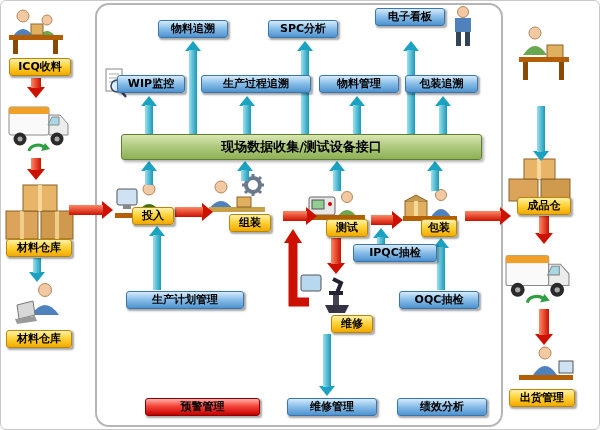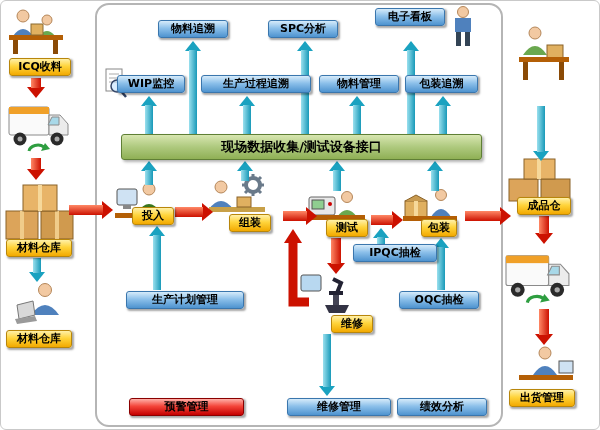--- a/index.html
+++ b/index.html
@@ -12,21 +12,21 @@
   .abs { position:absolute; z-index:2; }
   
   .lbl { position:absolute; z-index:5; height:18px; font-size:11px; font-weight:bold;
          color:#000; text-align:center; line-height:16px; border-radius:3px;
          white-space:nowrap; box-shadow:1.5px 1.5px 2px rgba(0,0,0,0.35); }
   .yellow { background:linear-gradient(180deg,#fff0a8 0%,#ffd43b 45%,#f2a900 100%);
             border:1px solid #b8860b; }
   .blue   { background:linear-gradient(180deg,#d6ebfa 0%,#8cc0ea 45%,#4e93cf 100%);
             border:1px solid #3a76ad; }
   .redl   { background:linear-gradient(180deg,#ffb0a8 0%,#f4453a 45%,#c40000 100%);
-            border:1px solid #8a0000; }
+            border:1px solid #8a0000;margin-left:16px; }
   .greenbar { position:absolute; z-index:4; background:linear-gradient(180deg,#d8e6b0 0%,#aec97e 50%,#8fb055 100%);
               border:1px solid #5f7f35; border-radius:3px; font-size:13px; font-weight:bold;
               text-align:center; color:#000; line-height:24px; box-shadow:2px 2px 3px rgba(0,0,0,0.3); }
   
   .tu, .td { position:absolute; width:16px; z-index:3; }
   .tu::before { content:""; position:absolute; left:0; top:0; width:0; height:0;
                 border-left:8px solid transparent; border-right:8px solid transparent;
                 border-bottom:10px solid #1aa2c0; }
   .tu::after  { content:""; position:absolute; left:4px; right:4px; top:9px; bottom:0;
                 background:linear-gradient(90deg,#9ae0ee,#1899b8); }
@@ -218,21 +218,21 @@
   <div class="tu" style="left:148px;top:225px;height:64px"></div>
   <div class="lbl blue" style="left:125px;top:290px;width:118px">生产计划管理</div>
 
   <div class="tu" style="left:372px;top:227px;height:16px"></div>
   <div class="lbl blue" style="left:352px;top:243px;width:84px">IPQC抽检</div>
 
   <div class="tu" style="left:432px;top:237px;height:52px"></div>
   <div class="lbl blue" style="left:398px;top:290px;width:80px">OQC抽检</div>
 
   <div class="lbl redl" style="left:128px;top:397px;width:115px">预警管理</div>
-  <div class="lbl blue" style="left:286px;top:397px;width:104px">维修管理</div>
+  <div class="lbl blue" style="left:286px;top:397px;width:90px">维修管理</div>
   <div class="lbl blue" style="left:396px;top:397px;width:90px">绩效分析</div>
 
   <svg class="abs" style="left:512px;top:22px" width="62" height="62" viewBox="0 0 62 62">
     <circle cx="22" cy="10" r="6" fill="#f2c9a2" stroke="#b5875a"></circle>
     <path d="M10,32 Q22,14 34,32 Z" fill="#6aa84f"></path>
     <rect x="34" y="22" width="16" height="13" fill="#e0b060" stroke="#8a6228"></rect>
     <rect x="6" y="34" width="50" height="5" fill="#b45f06"></rect>
     <rect x="10" y="39" width="5" height="18" fill="#8a4a06"></rect>
     <rect x="46" y="39" width="5" height="18" fill="#8a4a06"></rect>
   </svg>

